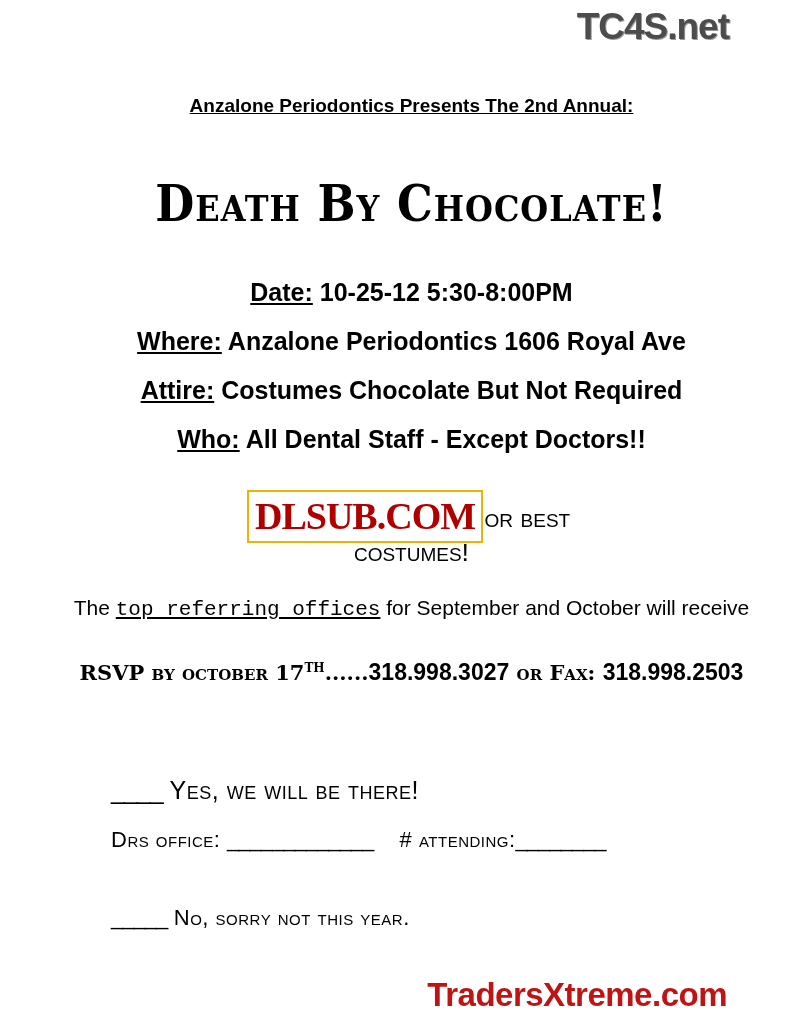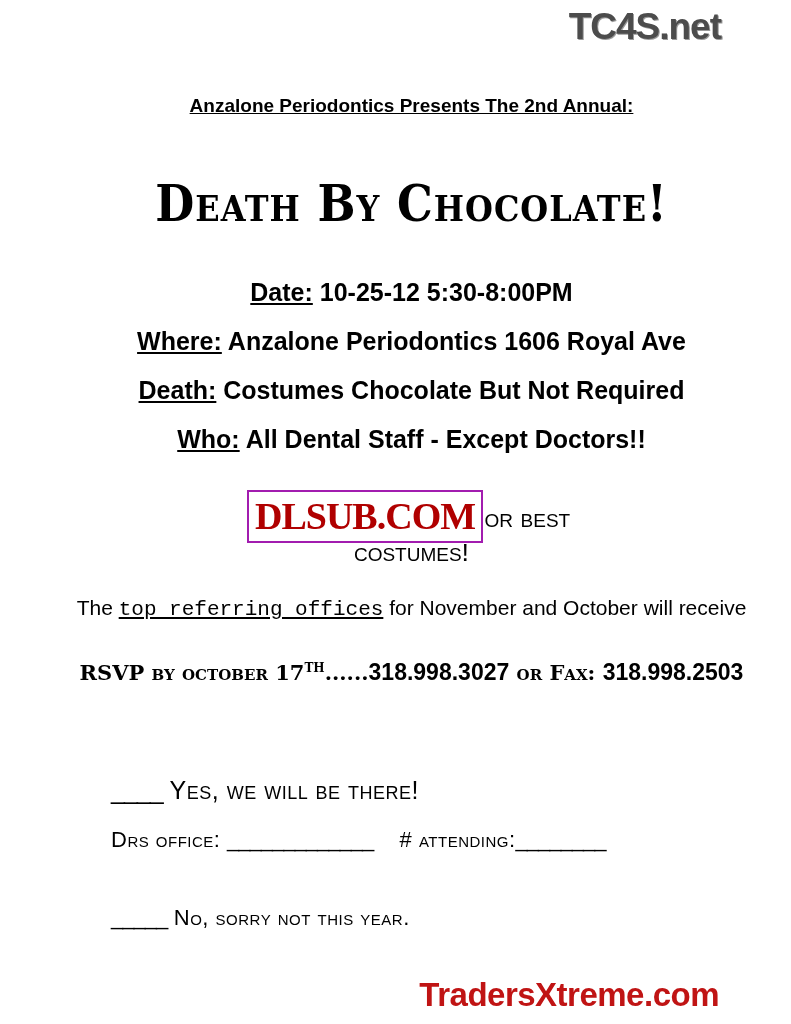--- a/index.html
+++ b/index.html
@@ -13,20 +13,21 @@
     font-family: "Liberation Sans", sans-serif;
     color: #000000;
     position: relative;
     overflow: hidden;
   }
 
   .page {
     position: relative;
     width: 743px;
     height: 1024px;
+    padding-left: 8px;
   }
 
   
   .wm-top {
     position: absolute;
     top: 6px;
     right: 22px;
     font-family: "Liberation Sans", sans-serif;
     font-weight: bold;
     font-size: 37px;
@@ -48,21 +49,21 @@
     position: absolute;
     top: 490px;
     left: 247px;
     font-family: "Liberation Serif", serif;
     font-weight: bold;
     font-size: 38px;
     color: #b00000;
     letter-spacing: -1px;
     background: #ffffff;
     padding: 2px 6px 3px 6px;
-    border: 2px solid #a21caf;
+    border: 2px solid #eab308;
     box-shadow: 0 0 0 1px #ffffff;
     z-index: 5;
     white-space: nowrap;
   }
 
   
   .content {
     position: absolute;
     top: 0;
     left: 16px;
@@ -177,36 +178,36 @@
       <span class="lbl">Date:</span>
       <span>10-25-12   5:30-8:00PM</span>
     </div>
 
     <div class="detail-line">
       <span class="lbl">Where:</span>
       <span>Anzalone Periodontics 1606 Royal Ave</span>
     </div>
 
     <div class="detail-line">
-      <span class="lbl">Death:</span>
+      <span class="lbl">Attire:</span>
       <span>Costumes Chocolate But Not Required</span>
     </div>
 
     <div class="detail-line">
       <span class="lbl">Who:</span>
       <span>All Dental Staff - Except Doctors!!</span>
     </div>
 
     <div class="prize">
       <div>Prize will be given for best</div>
       <div>costumes!</div>
     </div>
 
     <div class="referring">
-      <div><span>The </span><u>top referring offices</u><span> for November and October will receive</span></div>
+      <div><span>The </span><u>top referring offices</u><span> for September and October will receive</span></div>
     </div>
 
     <div class="rsvp">
       <span>RSVP by october 17</span><sup>th</sup><span>......</span><span class="num">318.998.3027</span><span> or </span><span>Fax:</span> <span class="num">318.998.2503</span>
     </div>
 
     <div class="rsvp-block">
       <div class="rsvp-yes">
         <span class="blank">____</span><span> Yes, we will be there!</span>
       </div>

